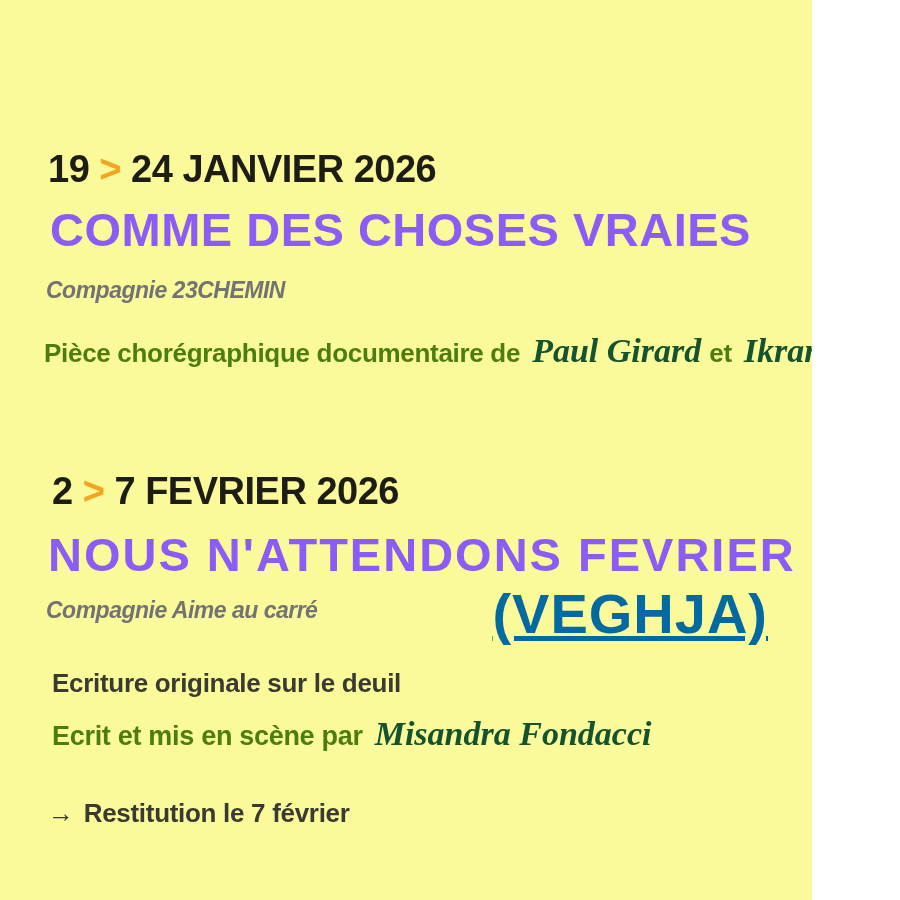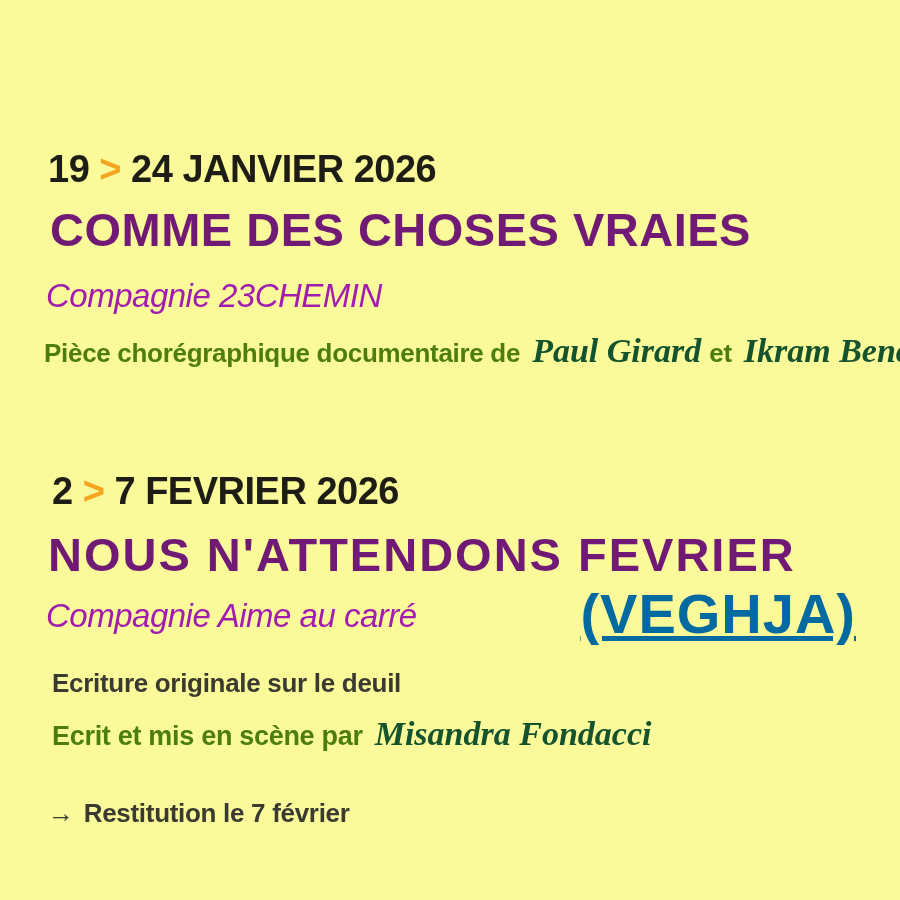--- a/index.html
+++ b/index.html
@@ -1,21 +1,21 @@
 <!DOCTYPE html>
 <html><head>
 <meta charset="utf-8">
 <style>
   html, body {
     margin: 0;
     padding: 0;
   }
   #poster {
     position: relative;
-    width: 900px;
+    width: 812px;
     height: 900px;
     overflow: hidden;
     font-family: "Liberation Sans", sans-serif;
     background: #FAFA9B;
   }
   .abs { position: absolute; white-space: nowrap; }
 
   
   .date-line {
     font-weight: bold;
@@ -24,41 +24,41 @@
     letter-spacing: -0.5px;
     color: #1D1D15;
   }
   .accent { color: #F5A41F; }
 
   
   .show-title {
     font-weight: bold;
     font-size: 47px;
     line-height: 1;
-    color: #701a75;
+    color: #8b5cf6;
     letter-spacing: 0.5px;
   }
   #event2-title { letter-spacing: 2px; }
 
   .show-subtitle {
     font-weight: bold;
     font-size: 56px;
     line-height: 1;
     color: #0369a1;
     letter-spacing: 1px;
     text-decoration: underline;
   }
 
   
   .company {
-    font-weight: normal;
+    font-weight: bold;
     font-style: italic;
-    font-size: 33px;
+    font-size: 23px;
     line-height: 1;
-    color: #a21caf;
+    color: #737373;
     letter-spacing: -0.5px;
   }
 
   
   .credit-row {
     display: flex;
     align-items: baseline;
     line-height: 1;
   }
   .credit-sans {

